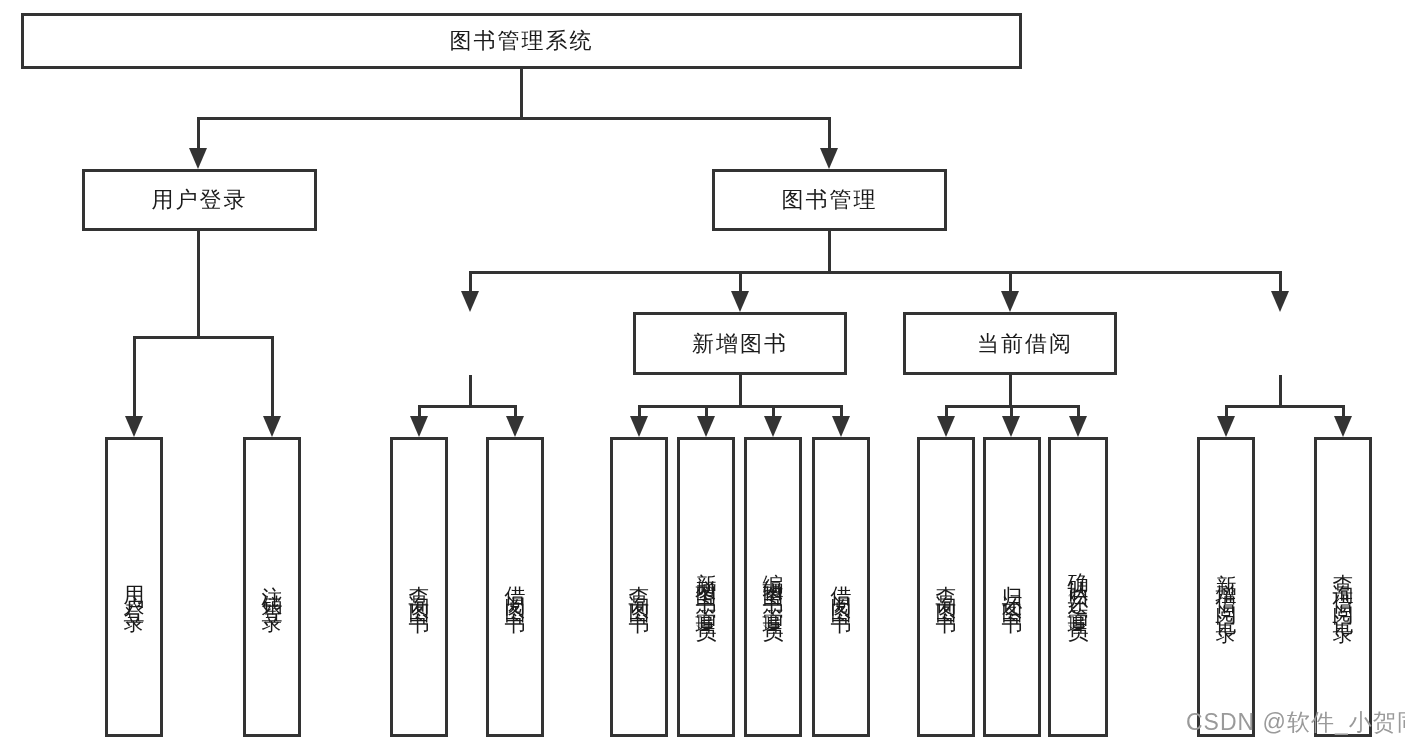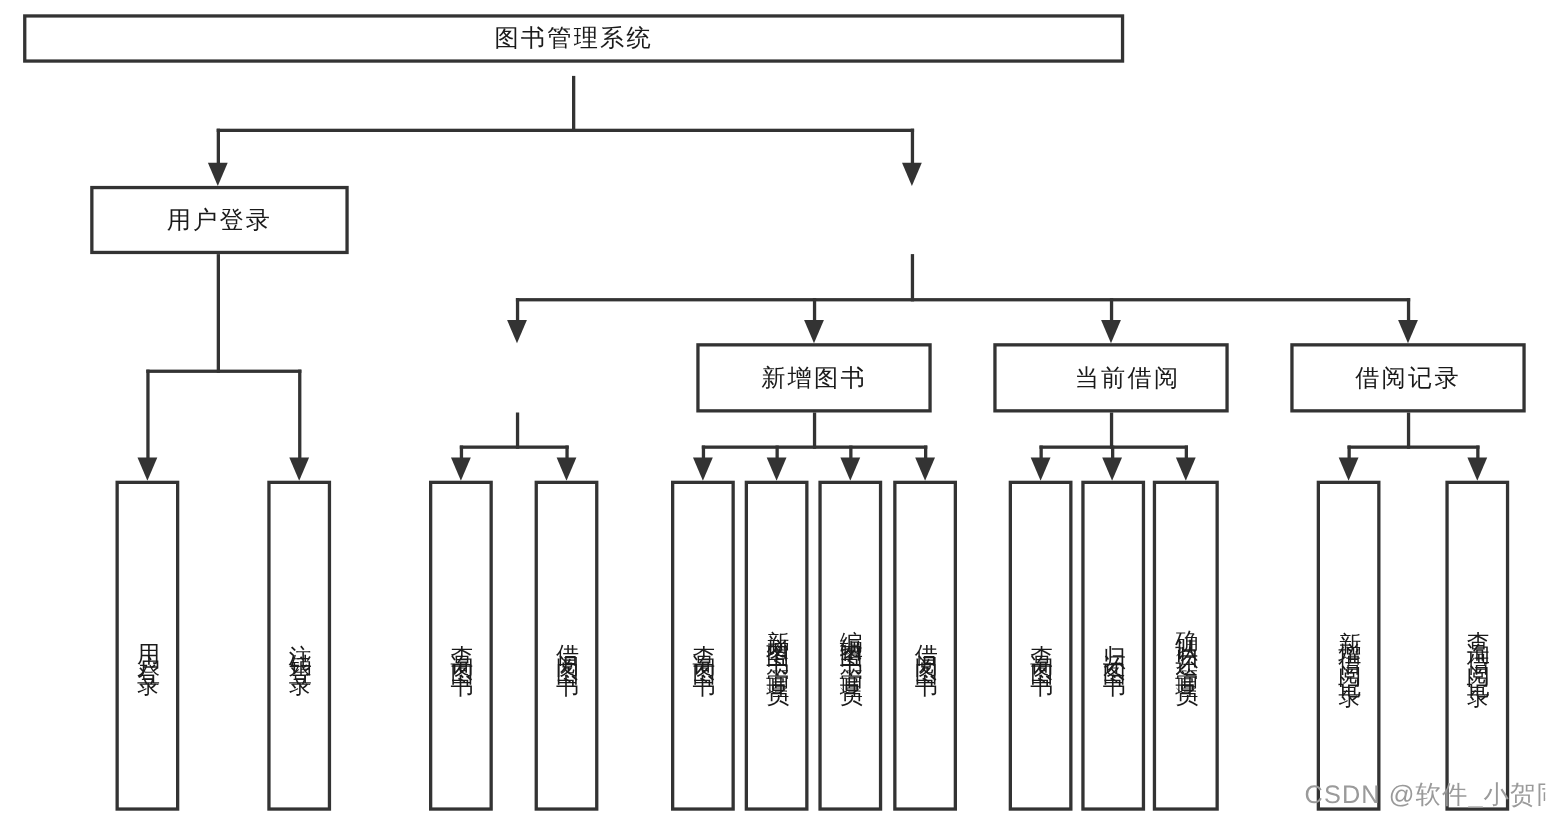--- a/index.html
+++ b/index.html
@@ -52,33 +52,36 @@
     z-index: 5;
     letter-spacing: 1px;
     white-space: nowrap;
   }
 </style>
 </head>
 <body>
 
 <div class="canvas">
 
-  <div class="node" style="left:21px; top:13px; width:1001px; height:44px;justify-content:center;">
+  <div class="node" style="left:21px; top:13px; width:1001px; height:56px;justify-content:center;">
     <span class="lbl">图书管理系统</span>
   </div>
 
   <div class="line" style="left:520px; top:69px; width:3px; height:50px;"></div>
   <div class="line" style="left:197px; top:117px; width:634px; height:3px;"></div>
   <div class="line" style="left:197px; top:117px; width:3px; height:33px;"></div>
   <div class="arrow" style="left:189px; top:148px;"></div>
   <div class="line" style="left:828px; top:117px; width:3px; height:33px;"></div>
   <div class="arrow" style="left:820px; top:148px;"></div>
 
   <div class="node" style="left:82px; top:169px; width:235px; height:62px;">
     <span class="lbl">用户登录</span>
+  </div>
+  <div class="node" style="left:712px; top:169px; width:235px; height:62px;">
+    <span class="lbl">图书管理</span>
   </div>
 
   <div class="line" style="left:197px; top:231px; width:3px; height:108px;"></div>
   <div class="line" style="left:133px; top:336px; width:141px; height:3px;"></div>
   <div class="line" style="left:133px; top:336px; width:3px; height:82px;"></div>
   <div class="arrow" style="left:125px; top:416px;"></div>
   <div class="line" style="left:271px; top:336px; width:3px; height:82px;"></div>
   <div class="arrow" style="left:263px; top:416px;"></div>
 
   <div class="line" style="left:828px; top:231px; width:3px; height:43px;"></div>
@@ -90,23 +93,20 @@
   <div class="line" style="left:1009px; top:271px; width:3px; height:22px;"></div>
   <div class="arrow" style="left:1001px; top:291px;"></div>
   <div class="line" style="left:1279px; top:271px; width:3px; height:22px;"></div>
   <div class="arrow" style="left:1271px; top:291px;"></div>
 
   <div class="node" style="left:633px; top:312px; width:214px; height:63px;">
     <span class="lbl">新增图书</span>
   </div>
   <div class="node" style="left:903px; top:312px; width:214px; height:63px;padding-left:30px;">
     <span class="lbl">当前借阅</span>
-  </div>
-  <div class="node" style="left:1173px; top:312px; width:214px; height:63px;">
-    <span class="lbl">借阅记录</span>
   </div>
 
   <div class="line" style="left:469px; top:375px; width:3px; height:33px;"></div>
   <div class="line" style="left:418px; top:405px; width:99px; height:3px;"></div>
   <div class="line" style="left:418px; top:405px; width:3px; height:13px;"></div>
   <div class="arrow" style="left:410px; top:416px;"></div>
   <div class="line" style="left:514px; top:405px; width:3px; height:13px;"></div>
   <div class="arrow" style="left:506px; top:416px;"></div>
 
   <div class="line" style="left:739px; top:375px; width:3px; height:33px;"></div>

